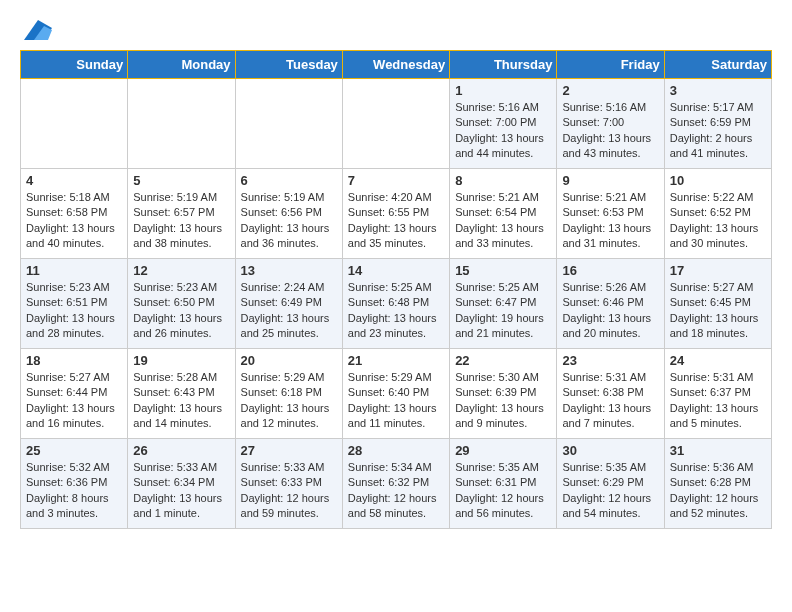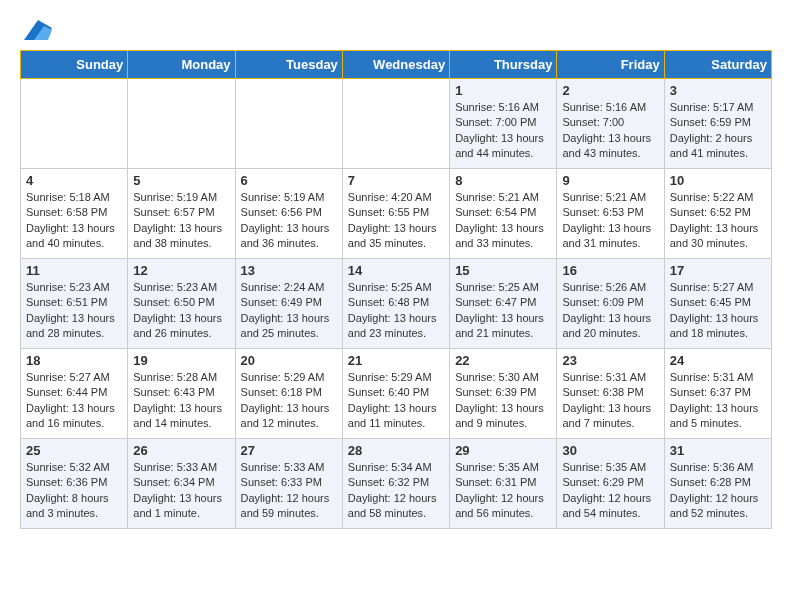--- a/index.html
+++ b/index.html
@@ -233,28 +233,28 @@
           <span>Sunrise: 5:25 AM</span><br>
           <span>Sunset: 6:48 PM</span><br>
           <span>Daylight: 13 hours and 23 minutes.</span>
         </div>
       </td>
         <td>
         <span class="day-number">15</span>
         <div class="day-info">
           <span>Sunrise: 5:25 AM</span><br>
           <span>Sunset: 6:47 PM</span><br>
-          <span>Daylight: 13 hours and 21 minutes.</span>
+          <span>Daylight: 19 hours and 21 minutes.</span>
         </div>
       </td>
         <td>
         <span class="day-number">16</span>
         <div class="day-info">
           <span>Sunrise: 5:26 AM</span><br>
-          <span>Sunset: 6:09 PM</span><br>
+          <span>Sunset: 6:46 PM</span><br>
           <span>Daylight: 13 hours and 20 minutes.</span>
         </div>
       </td>
         <td>
         <span class="day-number">17</span>
         <div class="day-info">
           <span>Sunrise: 5:27 AM</span><br>
           <span>Sunset: 6:45 PM</span><br>
           <span>Daylight: 13 hours and 18 minutes.</span>
         </div>

